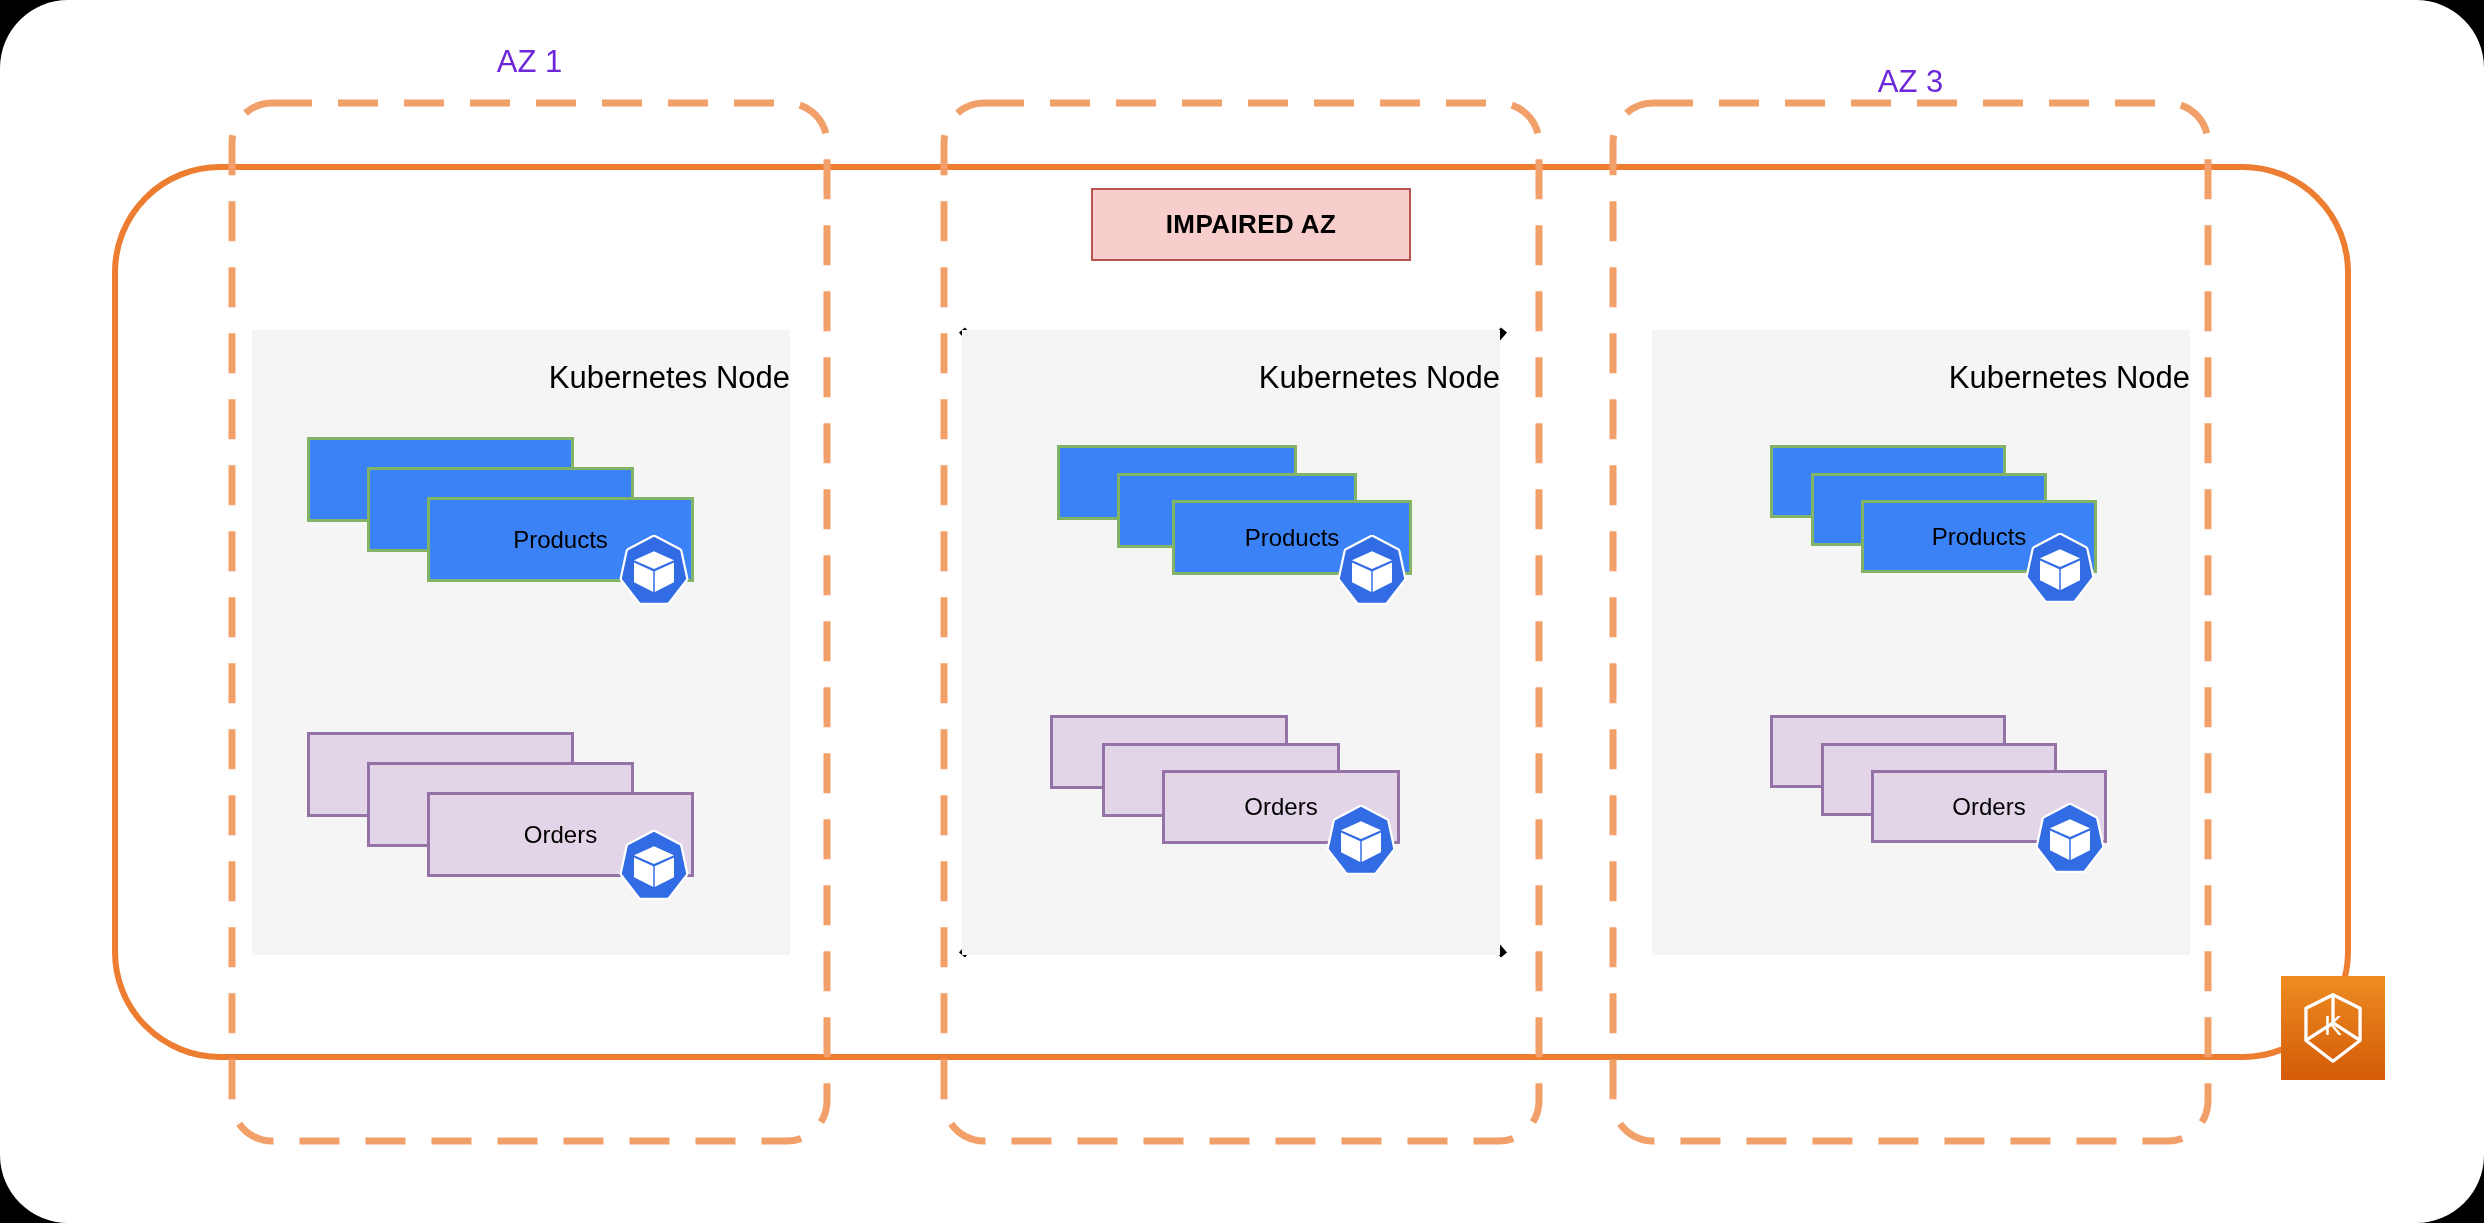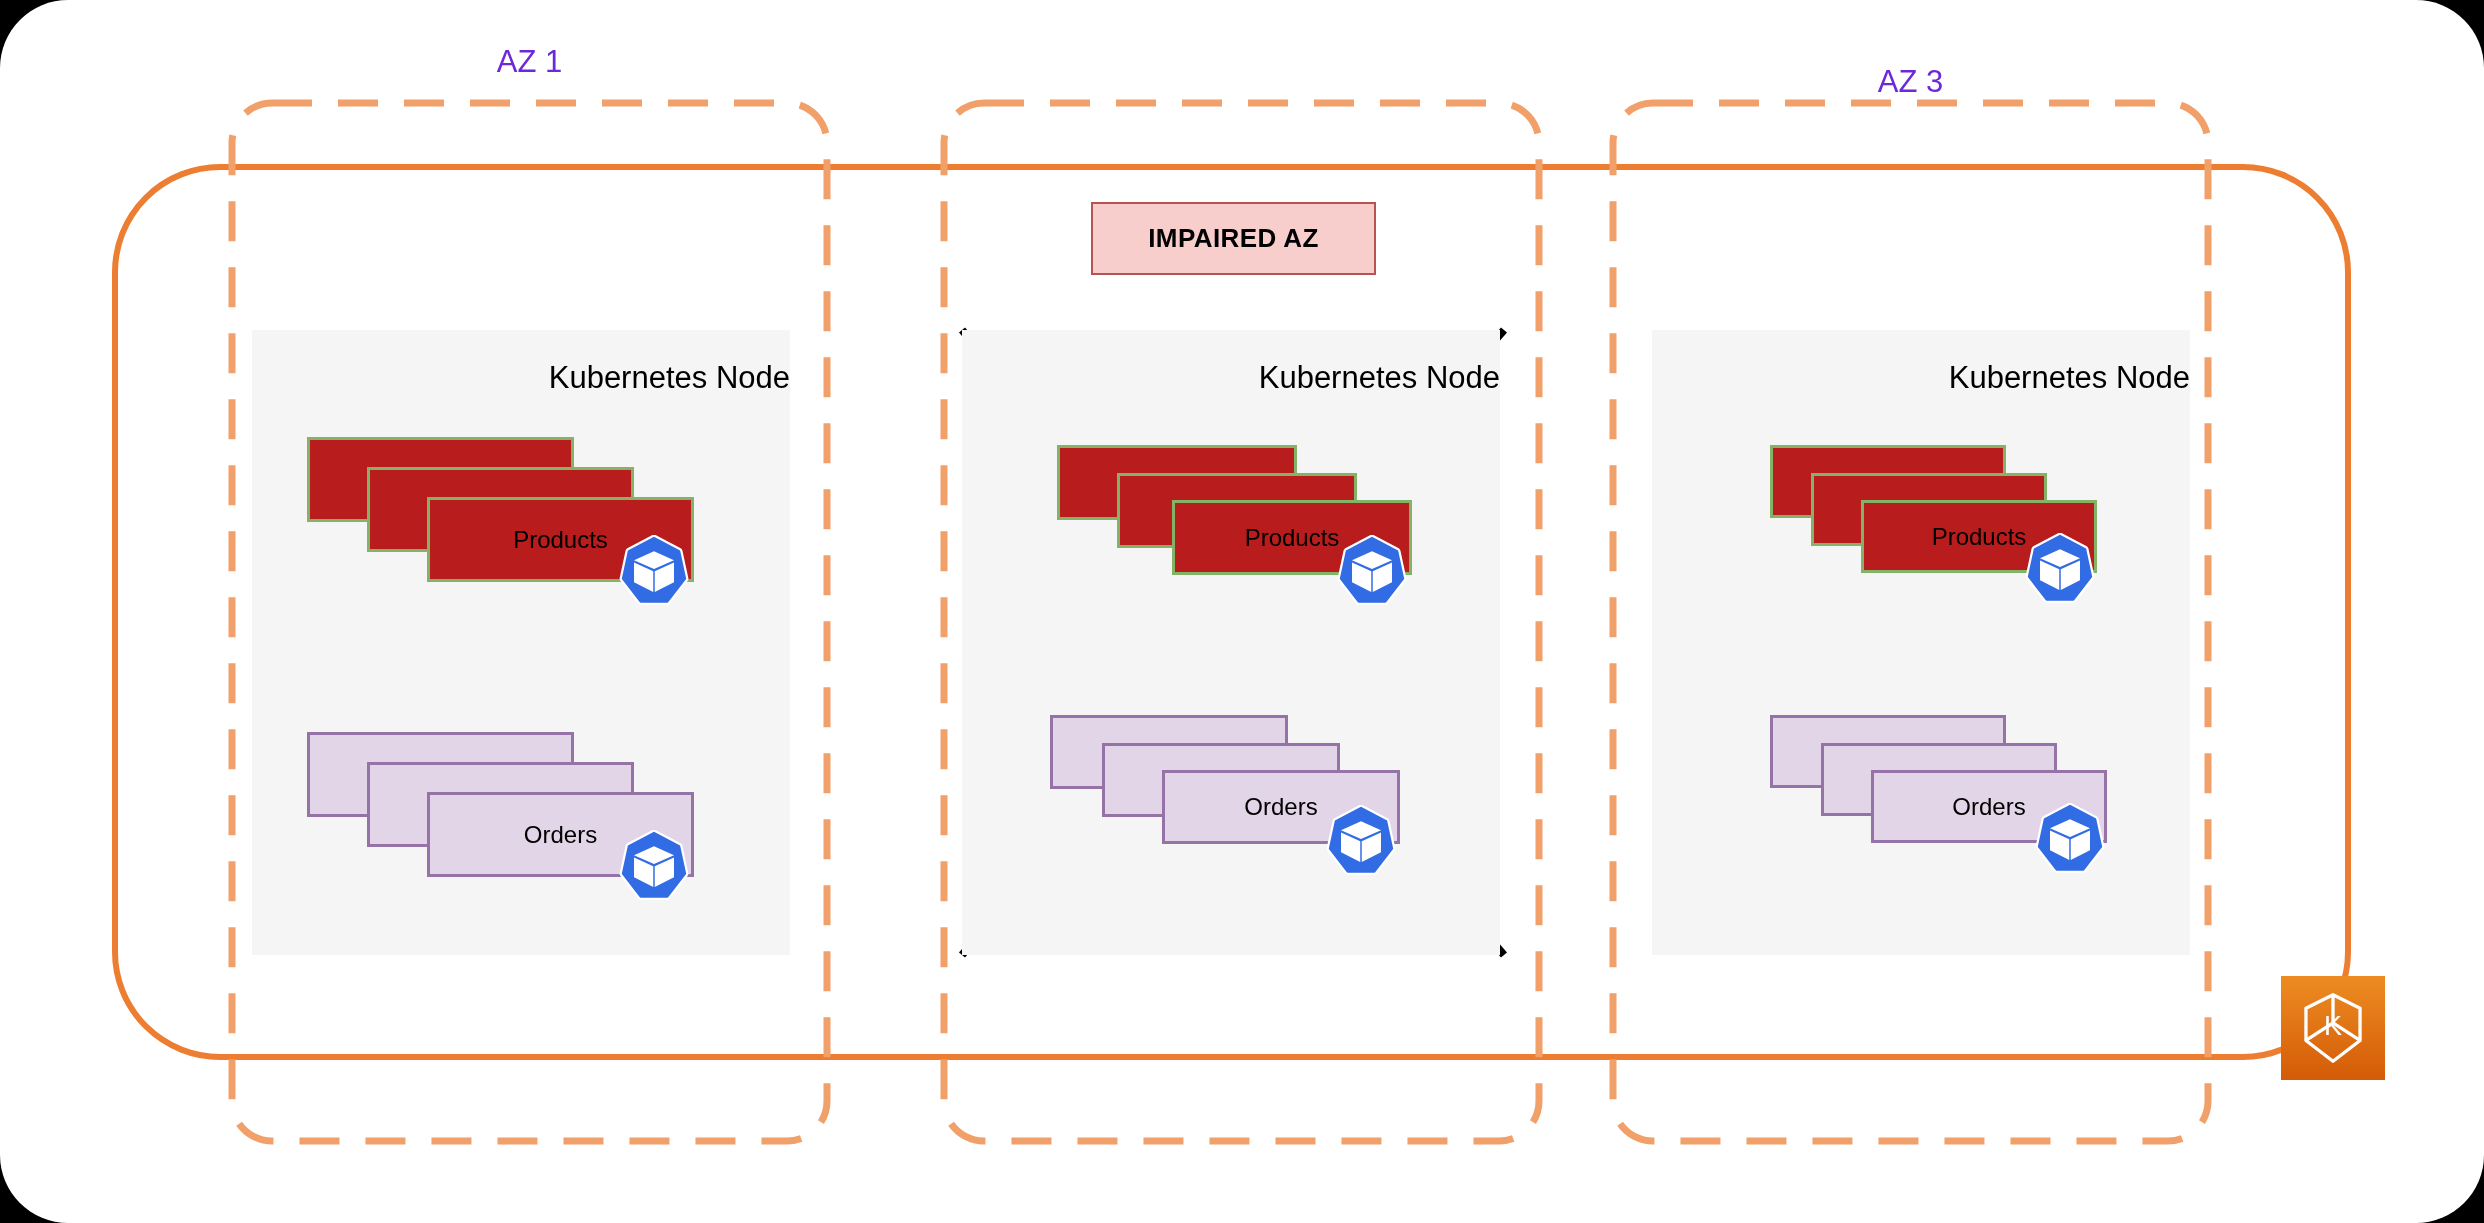--- a/index.html
+++ b/index.html
@@ -72,21 +72,21 @@
   .stack {
     position: absolute;
   }
   .stack .card {
     position: absolute;
     box-sizing: border-box;
     border-width: 3px;
     border-style: solid;
   }
   .stack .card.green {
-    background: #b91c1c;
+    background: #3b82f6;
     border-color: #82b366;
   }
   .stack .card.purple {
     background: #e1d5e7;
     border-color: #9673a6;
   }
   .stack .card-label {
     position: absolute;
     left: 0;
     right: 0;
@@ -150,21 +150,21 @@
 
       <g>
         <line x1="962" y1="330" x2="1504" y2="955" stroke="#000000" stroke-width="8"></line>
         <line x1="1504" y1="330" x2="962" y2="955" stroke="#000000" stroke-width="8"></line>
       </g>
     </svg>
 
     <div class="az-label" style="left:332px; top:44px; width:395px;">AZ 1</div>
     <div class="az-label" style="left:1713px; top:44px; width:395px;margin-top:20px;">AZ 3</div>
 
-    <div id="impaired-az" style="left:1091px; top:202px; width:285px; height:73px;">
+    <div id="impaired-az" style="left:1091px; top:188px; width:320px; height:73px;">
       <span class="label">IMPAIRED AZ</span>
     </div>
 
     <div class="k8s-node" style="left:252px; top:330px; width:538px; height:625px;">
       <div class="k8s-node-title">Kubernetes Node</div>
     </div>
 
     <div class="stack" style="left:307px; top:437px; width:370px; height:145px;">
       <div class="card green" style="left:0px;  top:0px;  width:267px; height:85px;"></div>
       <div class="card green" style="left:60px; top:30px; width:267px; height:85px;"></div>

